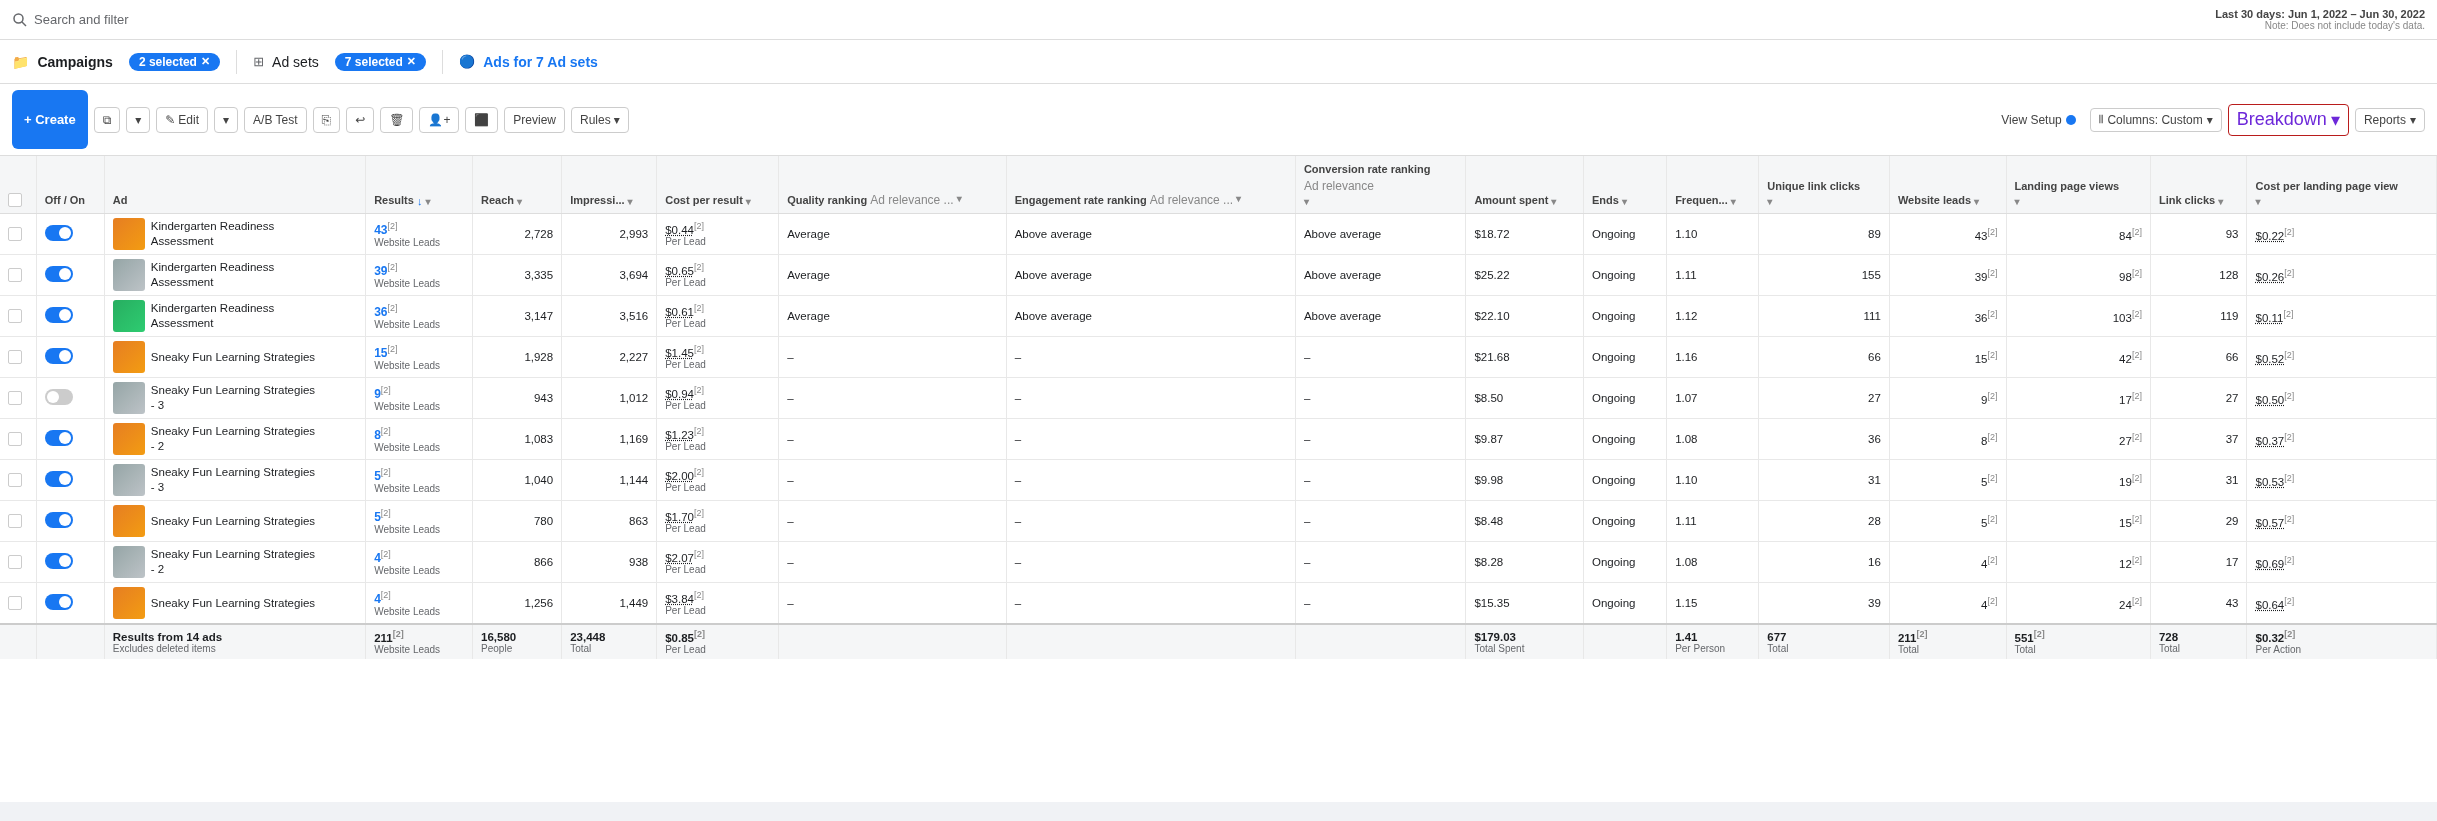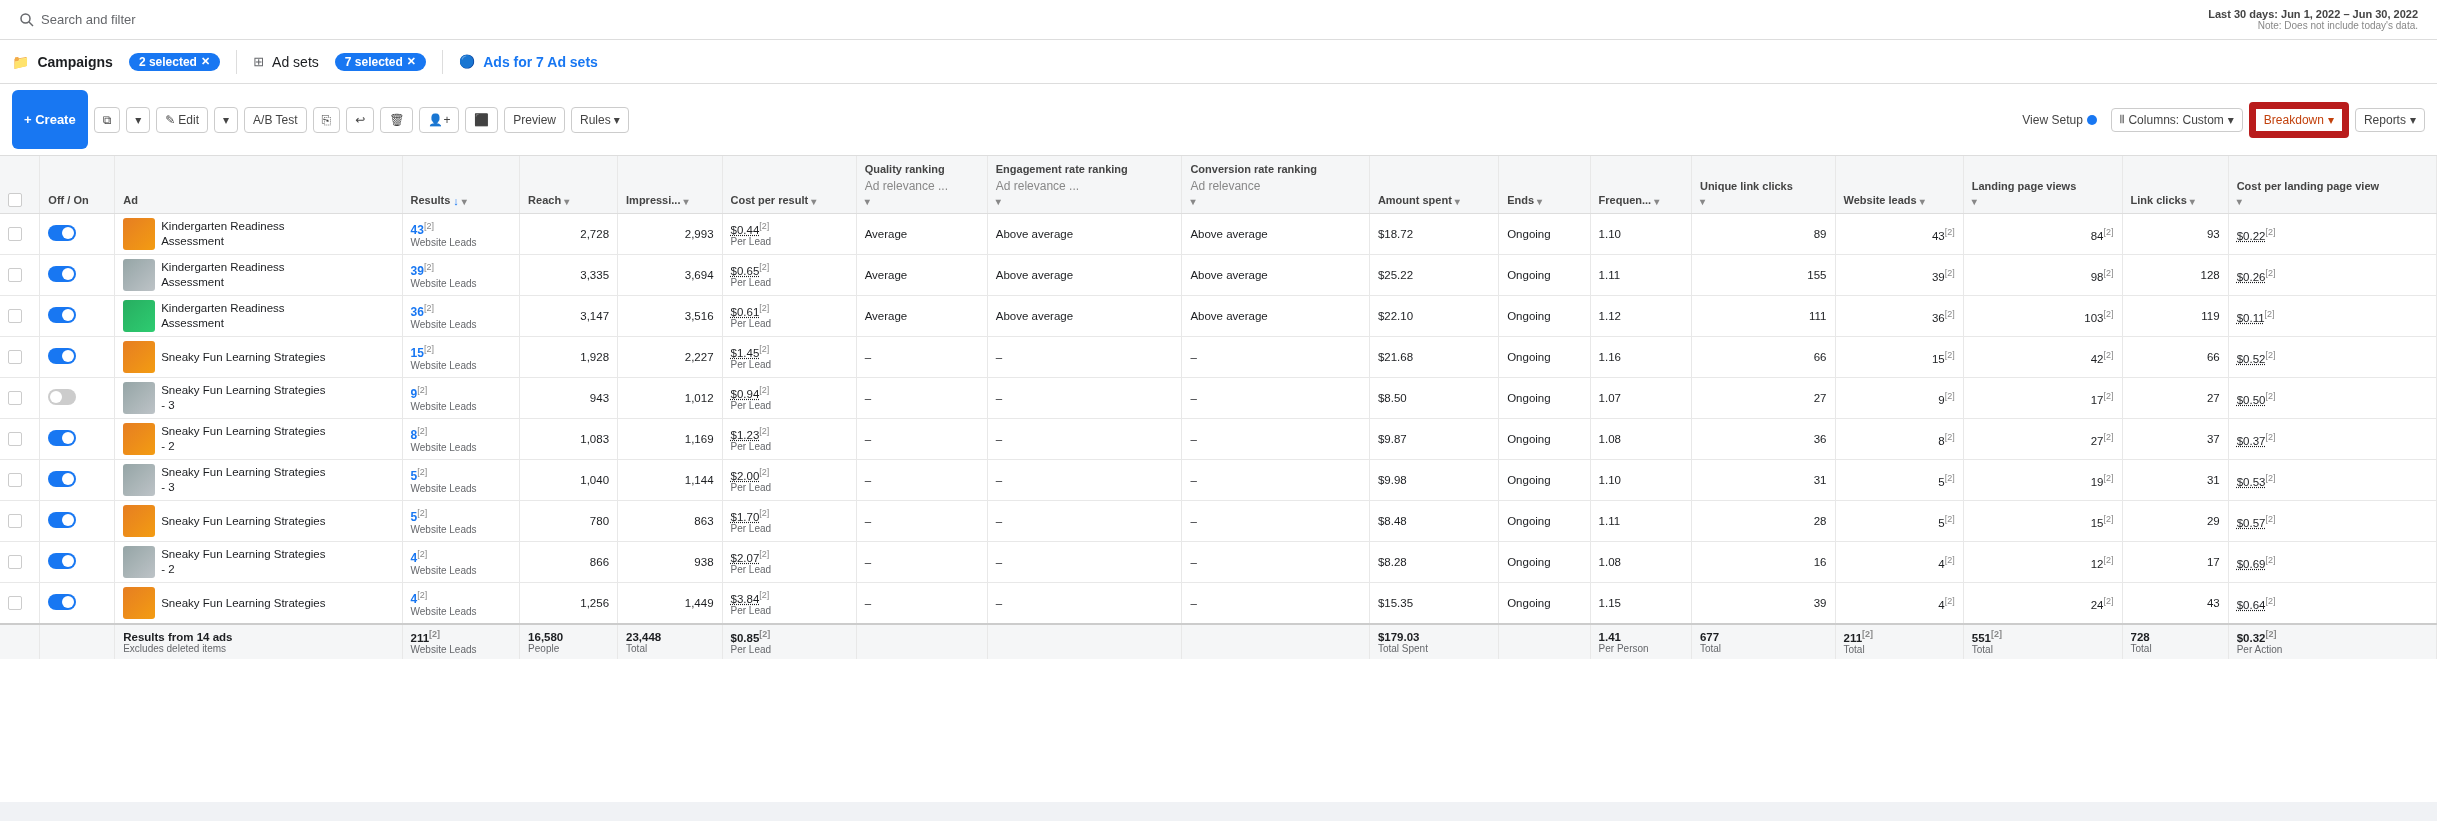--- a/index.html
+++ b/index.html
@@ -1,20 +1,20 @@
 <!DOCTYPE html>
 <html><head>
   <meta charset="utf-8">
   <style>
     * { box-sizing: border-box; margin: 0; padding: 0; }
     body { font-family: -apple-system, BlinkMacSystemFont, 'Segoe UI', Arial, sans-serif; font-size: 12px; background: #f0f2f5; color: #1c1e21; overflow: hidden; }
 
     .top-bar {
       display: flex; align-items: center; justify-content: space-between;
-      background: #fff; border-bottom: 1px solid #ddd; padding: 0 19px;
+      background: #fff; border-bottom: 1px solid #ddd; padding: 0 12px;
       height: 40px;
     }
     .search-area { display: flex; align-items: center; gap: 6px; color: #65676b; }
     .search-area svg { width: 16px; height: 16px; }
     .search-placeholder { color: #65676b; font-size: 13px; }
     .date-range { text-align: right; font-size: 11px; color: #444; }
     .date-range .main-date { font-weight: 600; }
     .date-range .sub-date { color: #888; font-size: 10px; }
 
     .nav-bar {
@@ -39,21 +39,21 @@
     }
     .btn-create {
       background: #1877f2; color: #fff; border: none; border-radius: 6px;
       padding: 22px 12px; font-size: 13px; font-weight: 600; cursor: pointer;
       display: flex; align-items: center; gap: 4px;
     }
     .btn-icon { background: #fff; border: 1px solid #ccc; border-radius: 4px; padding: 5px 8px; cursor: pointer; color: #444; font-size: 12px; display: flex; align-items: center; gap: 3px; }
     .spacer { flex: 1; }
     .view-setup { display: flex; align-items: center; gap: 4px; margin-right: 8px; font-size: 12px; color: #444; cursor: pointer; }
     .columns-btn { display: flex; align-items: center; gap: 4px; font-size: 12px; color: #444; border: 1px solid #ccc; border-radius: 4px; padding: 4px 8px; cursor: pointer; }
-    .breakdown-btn { display: flex; align-items: center; gap: 4px; font-size: 12px; color: #c2410c; border: 7px solid #b91c1c; border-radius: 4px; padding: 4px 8px; cursor: pointer; }
+    .breakdown-btn { display: flex; align-items: center; gap: 4px; font-size: 18px; color: #6d28d9; border: 1px solid #b91c1c; border-radius: 4px; padding: 4px 8px; cursor: pointer; }
     .reports-btn { display: flex; align-items: center; gap: 4px; font-size: 12px; color: #444; border: 1px solid #ccc; border-radius: 4px; padding: 4px 8px; cursor: pointer; }
 
     .table-container { overflow: auto; height: calc(100vh - 175px); background: #fff; }
     table { border-collapse: collapse; width: max-content; min-width: 100%; font-size: 11.5px; }
     thead th {
       background: #f5f6f7; border-bottom: 1px solid #ddd; border-right: 1px solid #e8e8e8;
       padding: 6px 8px; text-align: left; white-space: nowrap; font-weight: 600;
       color: #444; position: sticky; top: 0; z-index: 10; vertical-align: bottom;
     }
     thead th.sortable { cursor: pointer; }
@@ -243,28 +243,28 @@
             <span class="filter-icon">▾</span>
           </div>
         </th>
         <th class="col-cpr">
           <div class="th-inner">
             <span class="th-text">Cost per result</span>
             <span class="filter-icon">▾</span>
           </div>
         </th>
         <th class="col-quality">
-          <div class="th-inner" style="flex-direction:column; align-items:flex-start;">
+          <div class="th-inner" style="align-items:flex-start;">
             <span class="th-text">Quality ranking</span>
             <span class="th-sub">Ad relevance ...</span>
             <span class="filter-icon">▾</span>
           </div>
         </th>
         <th class="col-engagement">
-          <div class="th-inner" style="flex-direction:column; align-items:flex-start;">
+          <div class="th-inner" style="flex-direction:row; align-items:flex-start;">
             <span class="th-text">Engagement rate ranking</span>
             <span class="th-sub">Ad relevance ...</span>
             <span class="filter-icon">▾</span>
           </div>
         </th>
         <th class="col-conversion">
           <div class="th-inner" style="flex-direction:column; align-items:flex-start;">
             <span class="th-text">Conversion rate ranking</span>
             <span class="th-sub">Ad relevance</span>
             <span class="filter-icon">▾</span>

